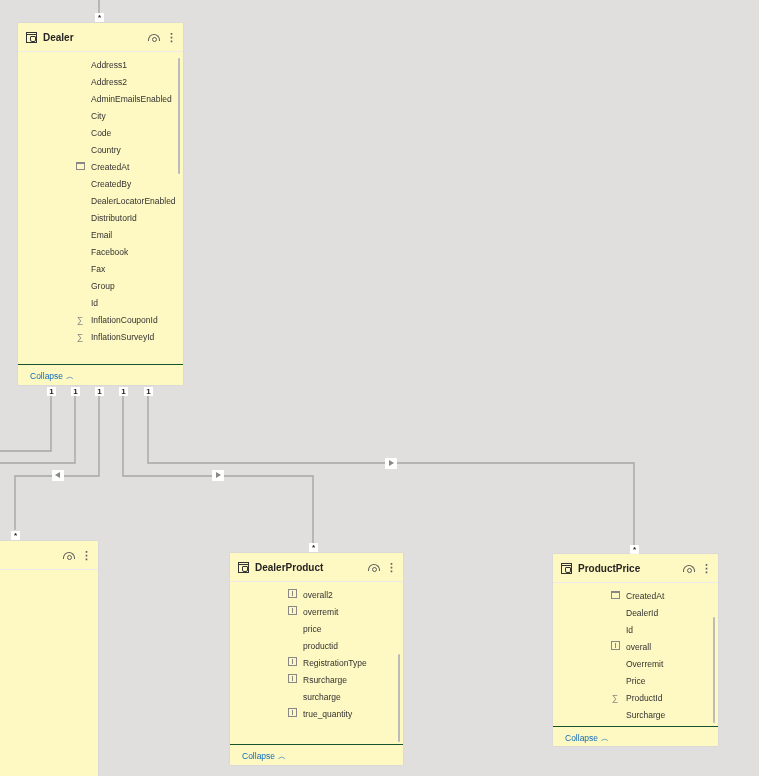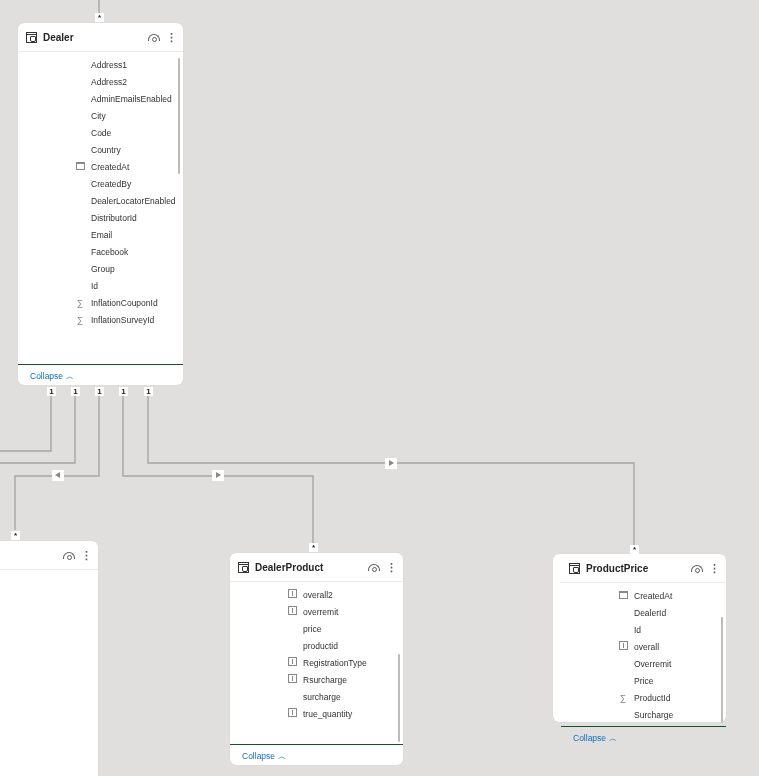--- a/index.html
+++ b/index.html
@@ -1,20 +1,20 @@
 <!DOCTYPE html>
 <html><head>
 <meta charset="utf-8">
 <style>
   html, body { margin:0; padding:0; }
   body { width:759px; height:776px; background:#e1dfdd; position:relative; overflow:hidden;
          font-family:"Liberation Sans", sans-serif; }
   .canvas { position:absolute; left:0; top:0; width:759px; height:776px; }
   svg.lines { position:absolute; left:0; top:0; }
-  .card { position:absolute; background:#ffffff; box-shadow:0 0 1px rgba(0,0,0,0.15);border-radius:6px; }
+  .card { position:absolute; background:#fef9c3; box-shadow:0 0 1px rgba(0,0,0,0.15); }
   .card-header { height:28px; display:flex; align-items:center; border-bottom:1px solid #edebe9; position:relative; }
   .tbl-icon { width:11px; height:11px; border:1px solid #333; margin-left:8px; margin-right:6px; position:relative; box-sizing:border-box; }
   .tbl-icon::before { content:""; position:absolute; left:0; right:0; top:1px; height:1px; background:#333; }
   .tbl-icon::after { content:""; position:absolute; left:2.5px; top:3.5px; width:4px; height:4px; border:1px solid #333; border-radius:1px 1px 2px 2px; }
   .card-title { font-size:10px; font-weight:bold; color:#252423; }
   .hdr-actions { position:absolute; right:6px; top:0; height:28px; display:flex; align-items:center; gap:6px; }
   .eye { width:10px; height:6px; border:1px solid #605e5c; border-bottom:none; border-radius:6px 6px 0 0; position:relative; }
   .eye::after { content:""; position:absolute; left:3px; top:2px; width:3px; height:3px; border:1px solid #605e5c; border-radius:50%; }
   .dots { font-size:11px; color:#605e5c; line-height:1; font-weight:bold; }
   .fields { position:relative; padding-top:4px;margin-left:48px; }
@@ -102,20 +102,24 @@
       <div class="field">
           <span class="ico"></span>
           <span>Email</span>
         </div>
       <div class="field">
           <span class="ico"></span>
           <span>Facebook</span>
         </div>
       <div class="field">
           <span class="ico"></span>
+          <span>Fax</span>
+        </div>
+      <div class="field">
+          <span class="ico"></span>
           <span>Group</span>
         </div>
       <div class="field">
           <span class="ico"></span>
           <span>Id</span>
         </div>
       <div class="field">
           <span class="ico">∑</span>
           <span>InflationCouponId</span>
         </div>
@@ -197,21 +201,21 @@
           <span>true_quantity</span>
         </div>
       <div class="scroll" style="top:72px;height:88px;"></div>
     </div>
     <div class="collapse">
         <span>Collapse</span>
         <span class="chev">︿</span>
       </div>
   </div>
 
-  <div class="card" style="left:553px;top:554px;width:165px;height:168px;padding-left:8px;">
+  <div class="card" style="left:553px;top:554px;width:165px;height:192px;">
     <div class="card-header">
       <span class="tbl-icon"></span>
       <span class="card-title">ProductPrice</span>
       <div class="hdr-actions">
         <span class="eye"></span>
         <span class="dots">⋮</span>
       </div>
     </div>
     <div class="fields" style="height:139px;">
       <div class="field">

